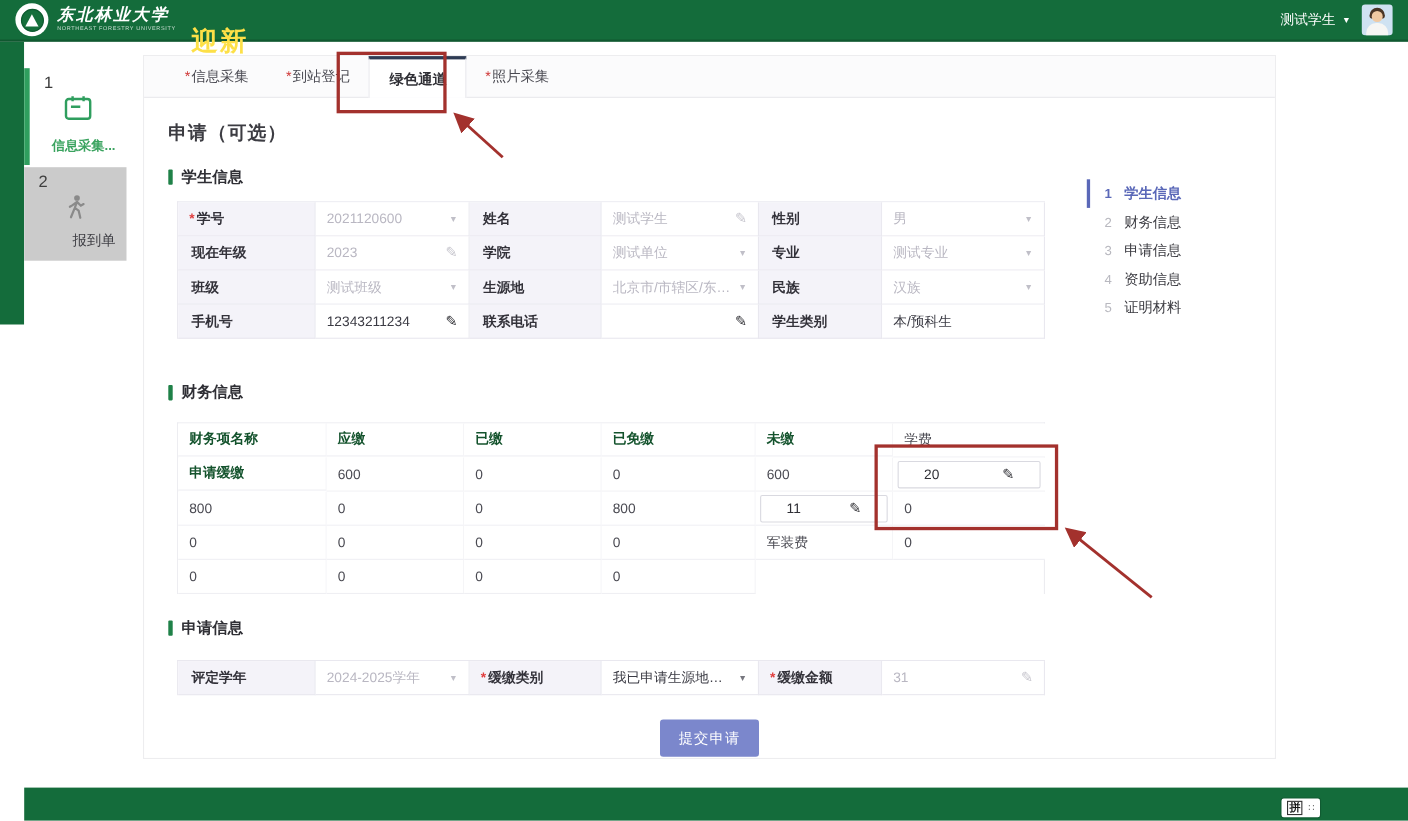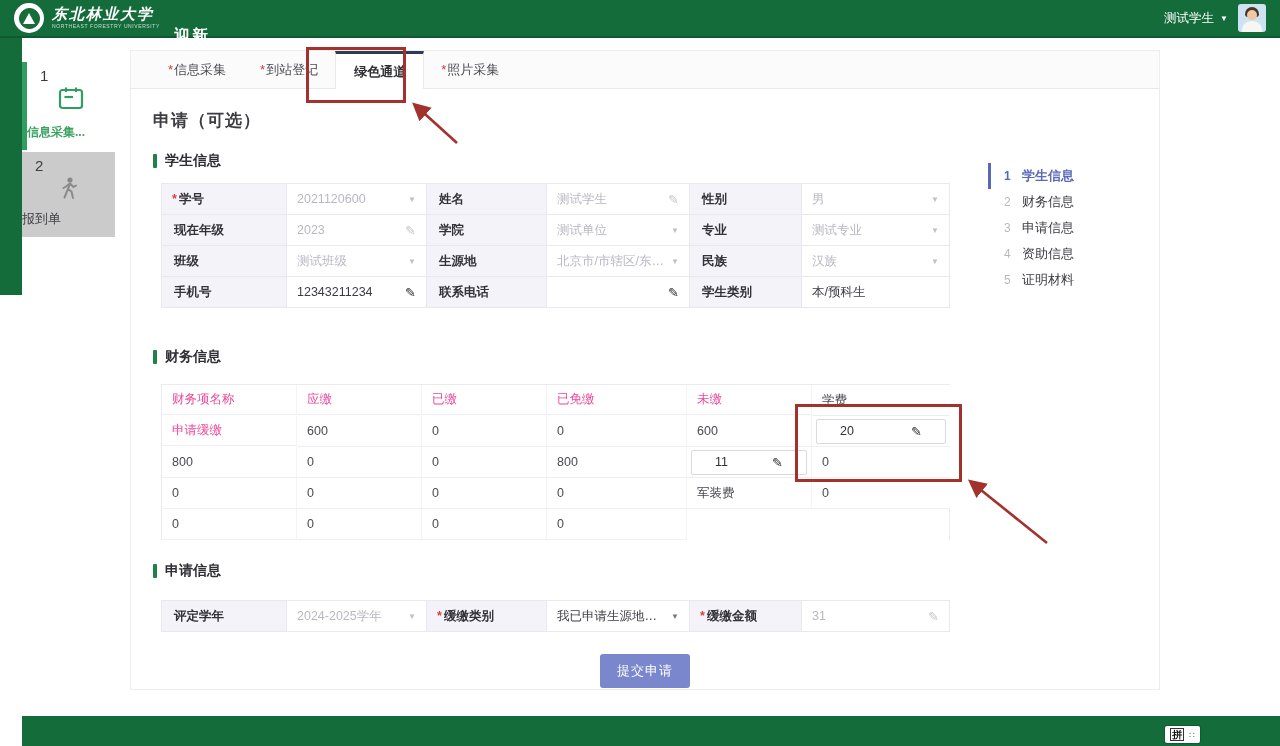--- a/index.html
+++ b/index.html
@@ -8,39 +8,39 @@
 
   
   .topbar { position:absolute; left:0; top:0; width:1280px; height:38px; background:#146c3b;
     display:flex; align-items:center; padding:16px 14px; border-bottom:2px solid rgba(0,0,0,.18); z-index:5;}
   .logo { width:30px; height:30px; border-radius:50%; background:#fff; display:flex; align-items:center; justify-content:center; flex:none;}
   .logo-core { width:21px; height:21px; border-radius:50%; background:#156f3b; border:1.5px solid #0d5a2f; display:flex; align-items:flex-end; justify-content:center; }
   .logo-tree { width:0; height:0; border-left:6px solid transparent; border-right:6px solid transparent; border-bottom:11px solid #fff; margin-bottom:4px;}
   .uni-block { margin-left:8px; color:#fff; line-height:1.05; }
   .uni-cn { font-family:"Liberation Serif","DejaVu Serif",serif; font-style:italic; font-weight:700; font-size:15px; letter-spacing:2px; }
   .uni-en { font-size:5px; letter-spacing:.6px; opacity:.75; margin-top:1px;}
-  .app-title { color:#ffffff; font-size:16px; font-weight:800; margin-left:14px; letter-spacing:2px;margin-top:37px;}
+  .app-title { color:#fde047; font-size:24px; font-weight:800; margin-left:14px; letter-spacing:2px;margin-top:37px;}
   .top-spacer { flex:1; }
   .user-name { color:#fff; font-size:12.5px; margin-right:6px; }
   .user-caret { color:#fff; font-size:8px; margin-right:10px; }
   .avatar { width:28px; height:28px; border-radius:3px; background:#cfe2f2; position:relative; overflow:hidden; flex:none;}
   .avatar .hair { position:absolute; left:7px; top:3px; width:14px; height:10px; border-radius:7px 7px 3px 3px; background:#4a3526;}
   .avatar .face { position:absolute; left:9px; top:6px; width:10px; height:10px; border-radius:50%; background:#f0c9a2;}
   .avatar .body { position:absolute; left:4px; top:17px; width:20px; height:14px; border-radius:9px 9px 0 0; background:#f6f6f4;}
 
   
   .left-strip { position:absolute; left:0; top:38px; width:22px; height:257px; background:#146c3b; }
   .side { position:absolute; left:22px; top:38px; width:93px; height:678px; background:#fff; }
   .step { position:relative; width:93px; }
   .step1 { margin-top:24px; height:88px; background:#fff; border-left:5px solid #2f9e5e; }
   .step2 { margin-top:2px; height:85px; background:#cbcbcb; }
   .step-num { position:absolute; left:13px; top:5px; font-size:15px; color:#3a3a3a; }
   .step2 .step-num { color:#3f3f3f; }
   .step-icon { position:absolute; left:0; right:0; top:24px; display:flex; justify-content:center; }
-  .step-label { position:absolute; left:0; right:0; bottom:9px; text-align:left; font-size:12px; }
+  .step-label { position:absolute; left:0; right:10px; bottom:9px; text-align:right; font-size:12px; }
   .step1 .step-label { color:#3aa35f; font-weight:700; }
   .step2 .step-label { color:#3f3f45; font-size:13px; }
 
   
   .panel { position:absolute; left:130px; top:50px; width:1030px; height:640px; background:#fff;
     border:1px solid #ededef; }
   .tabbar { height:38px; display:flex; align-items:stretch; background:#fbfbfc; border-bottom:1px solid #e9e9ed; padding-left:20px; }
   .tab { display:flex; align-items:center; padding:0 17px; font-size:13px; color:#4a4a52; }
   .tab .tstar { color:#d03a3a; margin-right:1px; }
   .tab.active { background:#fff; border-top:3px solid #2e3b54; border-left:1px solid #e9e9ed; border-right:1px solid #e9e9ed;
@@ -69,21 +69,21 @@
   .caret.mid { color:#77777f; }
   .pencil { color:#c6c5cd; font-size:13px; }
   .pencil.dark { color:#2b2b30; }
 
   
   .ftable { display:grid; grid-template-columns:135px 125px 125px 140px 125px 138px;
     width:789px; margin:18px 0 0 30px; border:1px solid #ececf0; border-bottom:none; }
   .fcell { height:31px; display:flex; align-items:center; padding:0 10px; font-size:12.5px; color:#4a4a52;
     border-bottom:1px solid #efeff3; border-right:1px solid #f4f4f7; background:#fff;}
   .fcell:nth-child(6n) { border-right:none; }
-  .fhead { font-weight:400; color:#ec4899; height:30px;}
+  .fhead { font-weight:700; color:#14532d; height:30px;}
   .fcell.pad-in { padding:0 4px; }
   .defer-input { width:100%; height:25px; border:1px solid #d9d9e0; border-radius:2px; background:#fff;
     display:flex; align-items:center; justify-content:space-between; padding:0 23px; color:#2f2f35; font-size:12.5px;}
 
   
   .submit-row { display:flex; justify-content:center; margin-top:22px; }
   .submit-btn { background:#7b87cc; color:#fff; font-size:13px; padding:8px 17px; border-radius:3px; border:none; letter-spacing:1px;}
 
   
   .anchor-nav { position:absolute; left:988px; top:163px; z-index:6;}

